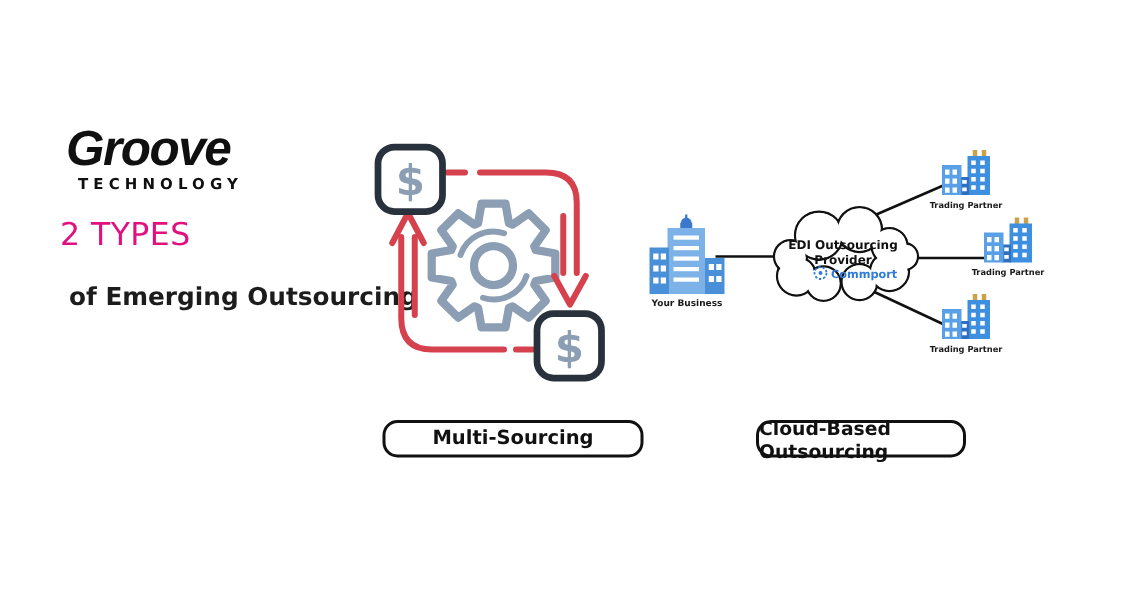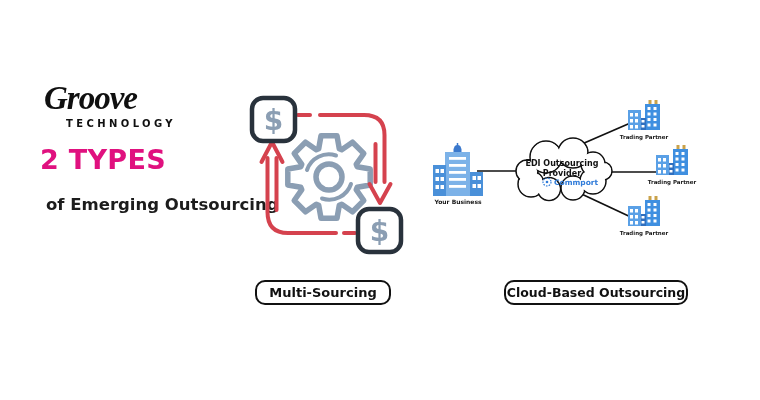--- a/index.html
+++ b/index.html
@@ -9,42 +9,42 @@
     width: 760px; height: 400px;
     background: #ffffff;
     overflow: hidden;
     font-family: "DejaVu Sans", "Liberation Sans", sans-serif;
   }
   
   .logo { position: absolute; left: 44px; top: 82px; }
   .logo-name {
     font-size: 33px; font-weight: 900; color: #101010;
     letter-spacing: -1px; line-height: 1;
-    font-family: Liberation Serif, serif; font-style: italic;
+    font-family: Liberation Sans, sans-serif; font-style: italic;
   }
   .logo-sub {
     font-size: 10px; font-weight: 700; color: #101010;
-    letter-spacing: 3.4px; margin-top: 3px; margin-left: 22px; text-align: center;
+    letter-spacing: 3.4px; margin-top: 3px; margin-left: 8px; text-align: center;
   }
   
   .headline { position: absolute; left: 40px; top: 144px; }
-  .headline-l1 { font-size: 27px; font-weight: 700; letter-spacing: 0.3px; }
+  .headline-l1 { font-size: 21px; font-weight: 400; letter-spacing: 0.3px; }
   .headline-l2 { font-size: 16.5px; font-weight: 700; color: #1c1c1c; margin-top: 20px; margin-left: 6px; }
   
   .multi-art { position: absolute; left: 240px; top: 82px; width: 180px; height: 185px; }
   .cloud-art { position: absolute; left: 415px; top: 85px; width: 320px; height: 170px; }
   
   .type-pill {
     position: absolute; top: 280px; height: 25px;
     border: 2px solid #111; border-radius: 10px; background: #fff;
     display: flex; align-items: center; justify-content: center;
     font-weight: 700; color: #111;
   }
-  .pill-multi { left: 255px; width: 136px; font-size: 13px; }
-  .pill-cloud { left: 504px; width: 184px; font-size: 12.5px; }
+  .pill-multi { left: 255px; width: 174px; font-size: 13px; }
+  .pill-cloud { left: 504px; width: 140px; font-size: 12.5px; }
   svg text { font-family: "DejaVu Sans", "Liberation Sans", sans-serif; }
 </style>
 </head>
 <body>
 
 <div class="canvas">
 
   <div class="logo">
     <div class="logo-name">Groove</div>
     <div class="logo-sub">TECHNOLOGY</div>

